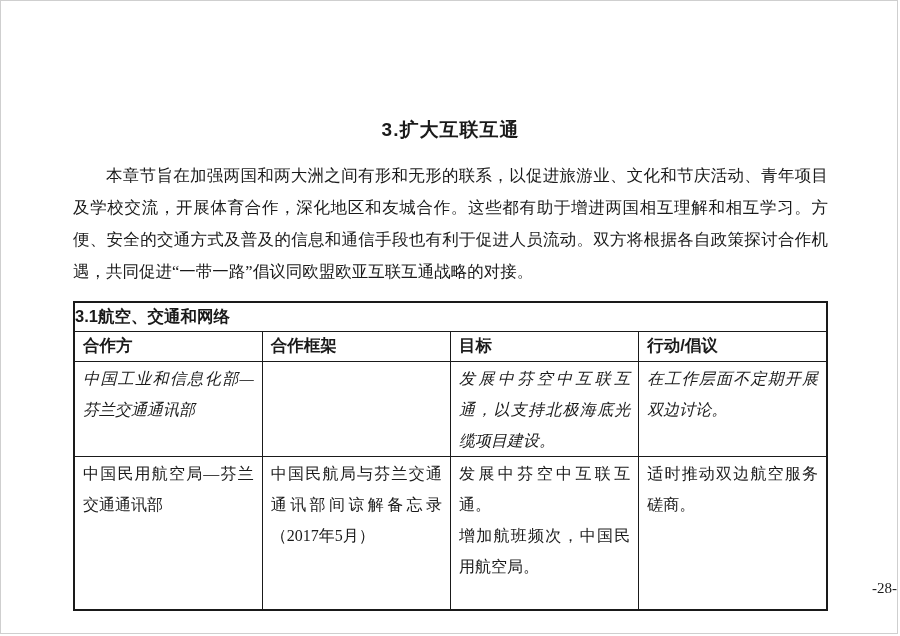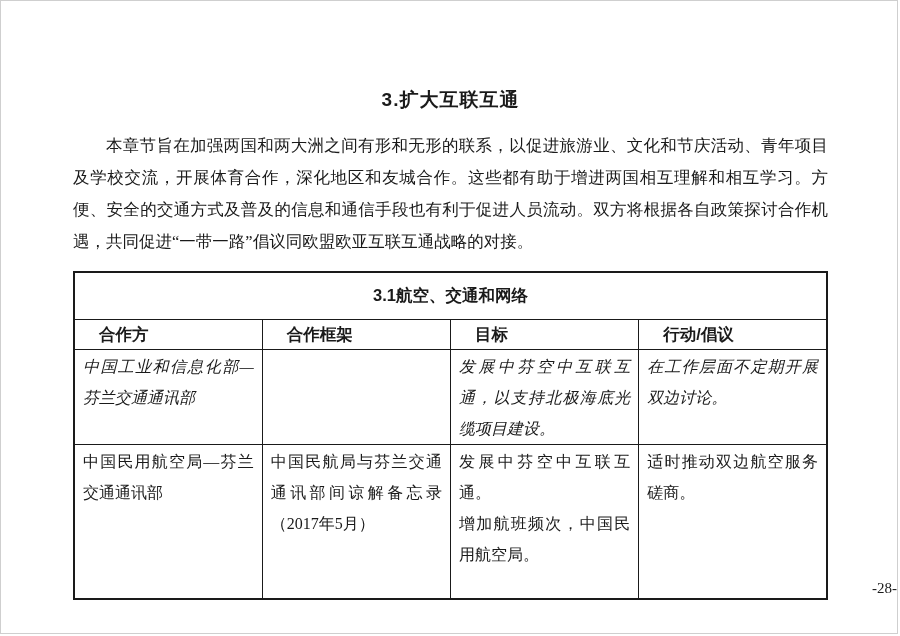--- a/index.html
+++ b/index.html
@@ -17,21 +17,21 @@
     height: 634px;
     border: 1px solid #cfcfcf;
     background: #ffffff;
     overflow: hidden;
     box-sizing: border-box;
   }
   .content {
     padding: 0 69px 0 72px;
   }
   h1.doc-title {
-    margin: 86px 0 0 0;
+    margin: 116px 0 0 0;
     text-align: center;
     font-family: "Liberation Sans", "DejaVu Sans", sans-serif;
     font-size: 19px;
     font-weight: bold;
     letter-spacing: 1px;
     line-height: 26px;
   }
   p.intro {
     margin: 17px 0 12px 0;
     font-size: 16.5px;
@@ -46,32 +46,32 @@
     border-collapse: collapse;
     border: 2px solid #1a1a1a;
     table-layout: fixed;
   }
   table.coop td {
     border: 1px solid #1a1a1a;
     box-sizing: border-box;
   }
   td.caption-cell {
     height: 29px;
-    text-align: center;
+    text-align: left;
     font-family: "Liberation Sans", "DejaVu Sans", sans-serif;
     font-weight: bold;
     font-size: 16.5px;
-    padding: 12px;
+    padding: 0;
   }
   tr.head-row td {
     height: 30px;
     font-family: "Liberation Sans", "DejaVu Sans", sans-serif;
     font-weight: bold;
     font-size: 16.5px;
-    padding: 0 24px;
+    padding: 0 8px;
     vertical-align: middle;
   }
   tr.body-row td {
     vertical-align: top;
     padding: 1px 8px 0 8px;
     font-size: 16px;
     line-height: 31px;
     text-align: justify;
     text-justify: inter-ideograph;
     white-space: pre-line;

